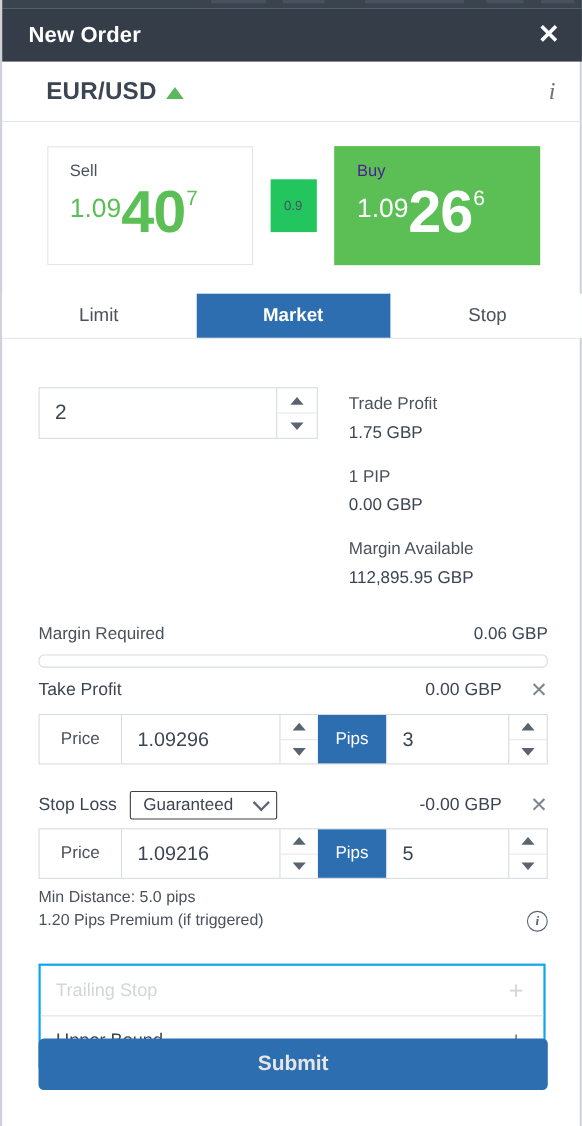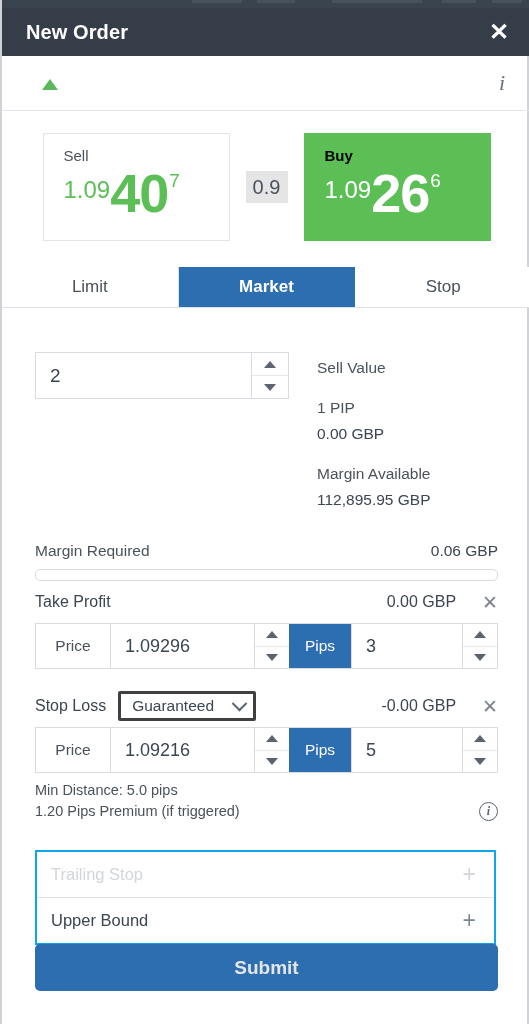--- a/index.html
+++ b/index.html
@@ -128,21 +128,21 @@
   .price-box.buy {
     background: #5cbf55;
     border: 1px solid #5cbf55;
   }
   .side-label {
     font-size: 15px;
     line-height: 16px;
     margin-bottom: 2px;
   }
   .sell .side-label { color: #4a525c; }
-  .buy .side-label { color: #000000; font-weight: bold; }
+  .buy .side-label { color: #4c1d95; }
   .price-line {
     display: flex;
     align-items: flex-start;
     line-height: 1;
   }
   .p-small {
     font-size: 24px;
     line-height: 1;
     padding-top: 12px;
   }
@@ -155,24 +155,24 @@
   .p-sup {
     font-size: 19px;
     line-height: 1;
     padding-top: 5px;
     padding-left: 1px;
   }
   .sell .p-small, .sell .p-big, .sell .p-sup { color: #5cbf55; }
   .buy .p-small, .buy .p-big, .buy .p-sup { color: #ffffff; }
   .spread-badge {
     width: 42px;
-    height: 32px;
-    background: #e5e5e5;
+    height: 48px;
+    background: #22c55e;
     color: #4a525c;
-    font-size: 20px;
+    font-size: 12px;
     display: flex;
     align-items: center;
     justify-content: center;
     margin: 0 16px;
   }
 
   
   .tabs {
     position: absolute;
     left: 0; top: 267px;
@@ -321,21 +321,21 @@
     display: flex;
     align-items: center;
     height: 42px;
     gap: 12px;
   }
   .section-title {
     font-size: 16px;
     color: #3c4552;
   }
   .select-box {
-    border: 3px solid #404040;
+    border: 1px solid #404040;
     border-radius: 2px;
     padding: 3px 8px 3px 11px;
     font-size: 15.5px;
     color: #3c4552;
     display: flex;
     align-items: center;
     gap: 20px;
     cursor: pointer;
     background: #ffffff;
   }
@@ -495,20 +495,21 @@
     <div class="sliver" style="left:490px;width:30px;"></div>
   </div>
 
   <div class="titlebar">
     <div class="titlebar-title">New Order</div>
     <div class="close-x">✕</div>
   </div>
 
   <div class="instrument-row">
     <div class="instrument-left">
+      <span class="instrument-name">EUR/USD</span>
       <span class="tri-up"></span>
     </div>
     <span class="info-i">i</span>
   </div>
 
   <div class="price-zone">
     <div class="price-box sell">
       <div class="side-label">Sell</div>
       <div class="price-line">
         <span class="p-small">1.09</span>
@@ -548,21 +549,22 @@
                 </div>
               <div class="step-btn dn">
                   <span class="arrow-dn"></span>
                 </div>
             </div>
           </div>
         </div>
       </div>
 
       <div class="col-right">
-        <div class="info-label">Sell Value</div>
+        <div class="info-label">Trade Profit</div>
+        <div class="info-value">1.75 GBP</div>
         <div class="info-gap"></div>
         <div class="info-label">1 PIP</div>
         <div class="info-value">0.00 GBP</div>
         <div class="info-gap"></div>
         <div class="info-label">Margin Available</div>
         <div class="info-value">112,895.95 GBP</div>
       </div>
     </div>
 
     <div class="margin-row">

